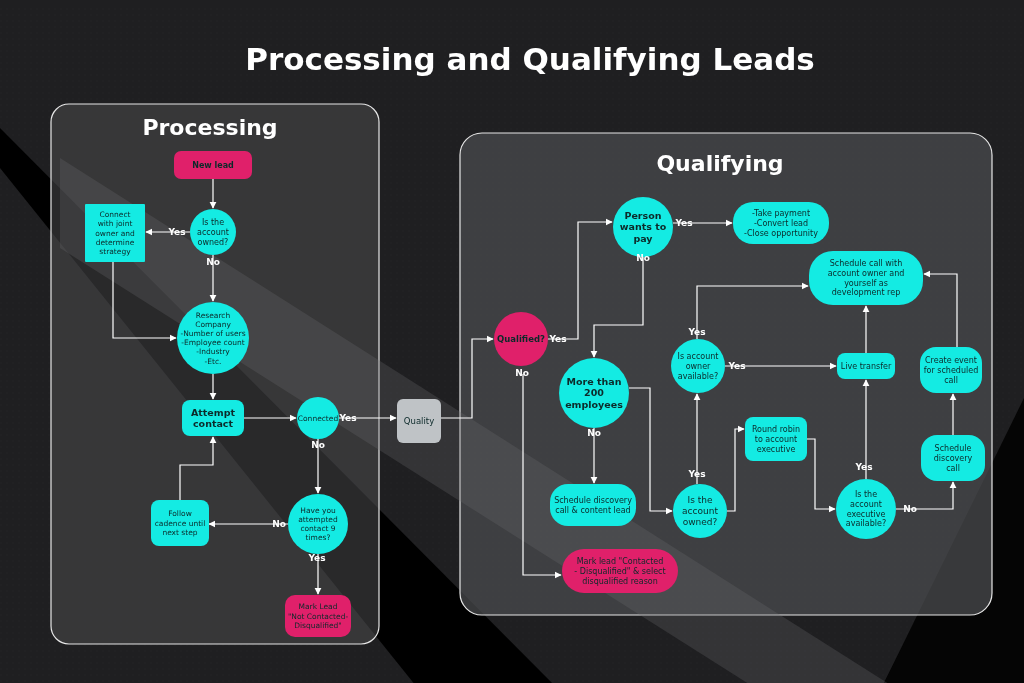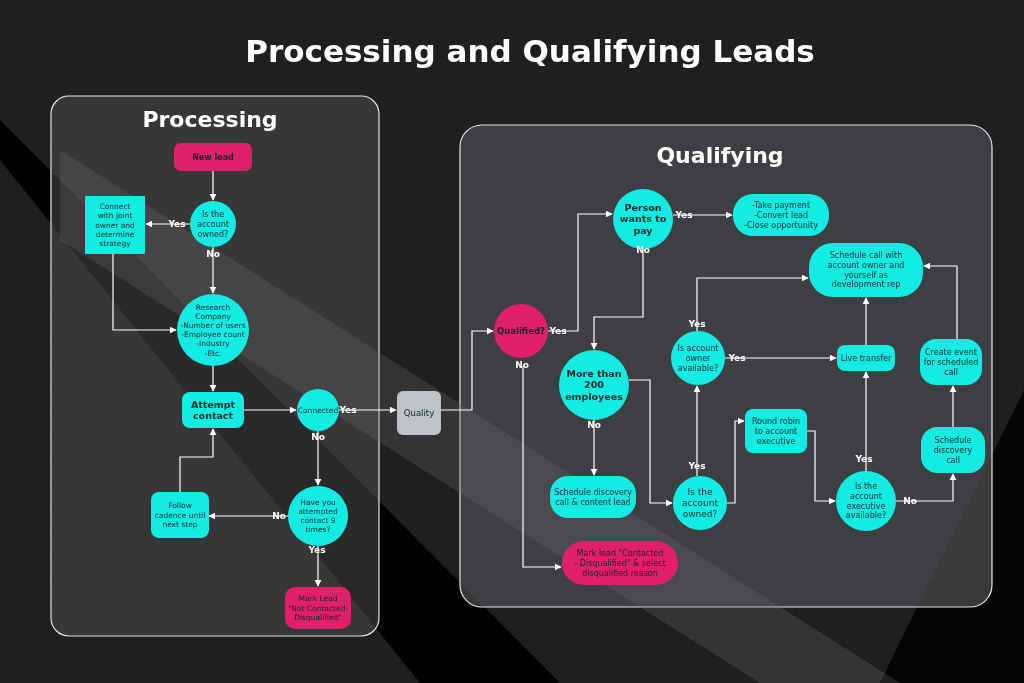--- a/index.html
+++ b/index.html
@@ -1,17 +1,17 @@
 <!DOCTYPE html>
 <html><head>
 <meta charset="utf-8">
 <style>
   html, body { margin:0; padding:0; }
   body { width:1024px; height:683px; overflow:hidden; background:#1f1f21; font-family:"DejaVu Sans", sans-serif; }
-  #stage { position:relative; width:1024px; height:486px; }
+  #stage { position:relative; width:1024px; height:486px;margin-top:8px; }
   svg { position:absolute; left:0; top:0; }
   .title { font-family:"DejaVu Sans", sans-serif; font-weight:bold; fill:#ffffff; }
   .node-text { font-family:"DejaVu Sans", sans-serif; fill:#0c2a2a; }
   .lbl { font-family:"DejaVu Sans", sans-serif; font-weight:bold; fill:#ffffff; font-size:9px; }
 </style>
 </head>
 <body>
 
 <div id="stage">
 <svg id="dg" width="1024" height="683" viewBox="0 0 1024 683">

